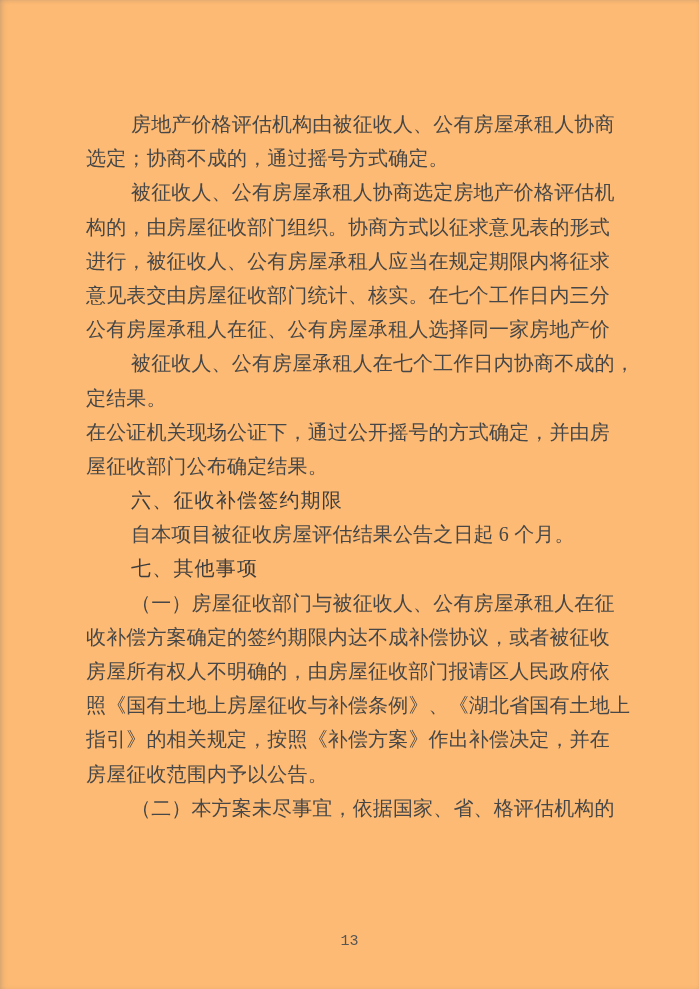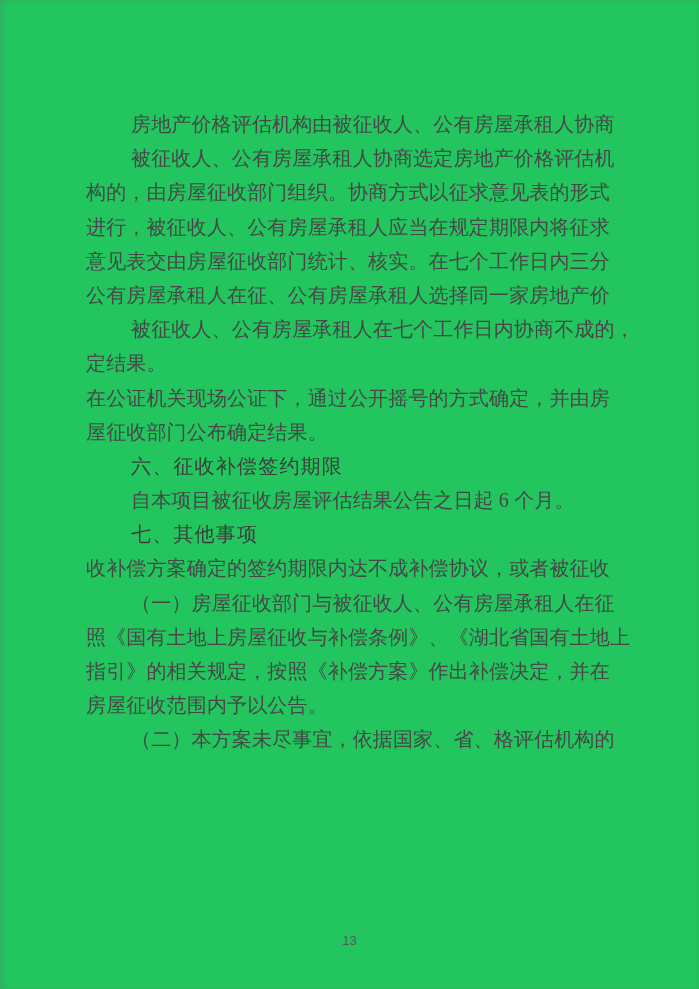--- a/index.html
+++ b/index.html
@@ -4,21 +4,21 @@
 <style>
   html, body {
     margin: 0;
     padding: 0;
     background: #ffffff;
   }
   .page {
     position: relative;
     width: 699px;
     height: 989px;
-    background: #22c55e;
+    background: #fdba74;
     overflow: hidden;
     box-shadow:
       inset 4px 0 6px -3px rgba(110,110,110,0.35),
       inset 0 3px 5px -3px rgba(110,110,110,0.22),
       inset -2px 0 4px -3px rgba(140,140,140,0.18);
     font-family: "Liberation Serif", "DejaVu Serif", serif;
     color: #474747;
   }
   .text-block {
     position: absolute;
@@ -42,44 +42,46 @@
     font-weight: normal;
     color: #3d3d3d;
     letter-spacing: 1.2px;
   }
   .page-number {
     position: absolute;
     top: 933px;
     left: 0;
     width: 100%;
     text-align: center;
-    font-size: 13px;
+    font-size: 15px;
     color: #565656;
-    font-family: Liberation Sans, sans-serif;
+    font-family: Liberation Mono, monospace;
   }
 </style>
 </head>
 <body>
 
 <div class="page">
   <div class="text-block">
     <div class="line indent">房地产价格评估机构由被征收人、公有房屋承租人协商</div>
+    <div class="line">选定；协商不成的，通过摇号方式确定。</div>
     <div class="line indent">被征收人、公有房屋承租人协商选定房地产价格评估机</div>
     <div class="line">构的，由房屋征收部门组织。协商方式以征求意见表的形式</div>
     <div class="line">进行，被征收人、公有房屋承租人应当在规定期限内将征求</div>
     <div class="line">意见表交由房屋征收部门统计、核实。在七个工作日内三分</div>
     <div class="line">公有房屋承租人在征、公有房屋承租人选择同一家房地产价</div>
     <div class="line indent">被征收人、公有房屋承租人在七个工作日内协商不成的，</div>
     <div class="line">定结果。</div>
     <div class="line">在公证机关现场公证下，通过公开摇号的方式确定，并由房</div>
     <div class="line">屋征收部门公布确定结果。</div>
     <div class="line indent heading">六、征收补偿签约期限</div>
     <div class="line indent">自本项目被征收房屋评估结果公告之日起 6 个月。</div>
     <div class="line indent heading">七、其他事项</div>
+    <div class="line indent">（一）房屋征收部门与被征收人、公有房屋承租人在征</div>
     <div class="line">收补偿方案确定的签约期限内达不成补偿协议，或者被征收</div>
-    <div class="line indent">（一）房屋征收部门与被征收人、公有房屋承租人在征</div>
+    <div class="line">房屋所有权人不明确的，由房屋征收部门报请区人民政府依</div>
     <div class="line">照《国有土地上房屋征收与补偿条例》、《湖北省国有土地上</div>
     <div class="line">指引》的相关规定，按照《补偿方案》作出补偿决定，并在</div>
     <div class="line">房屋征收范围内予以公告。</div>
     <div class="line indent">（二）本方案未尽事宜，依据国家、省、格评估机构的</div>
   </div>
   <div class="page-number">13</div>
 </div>
 
 </body></html>

